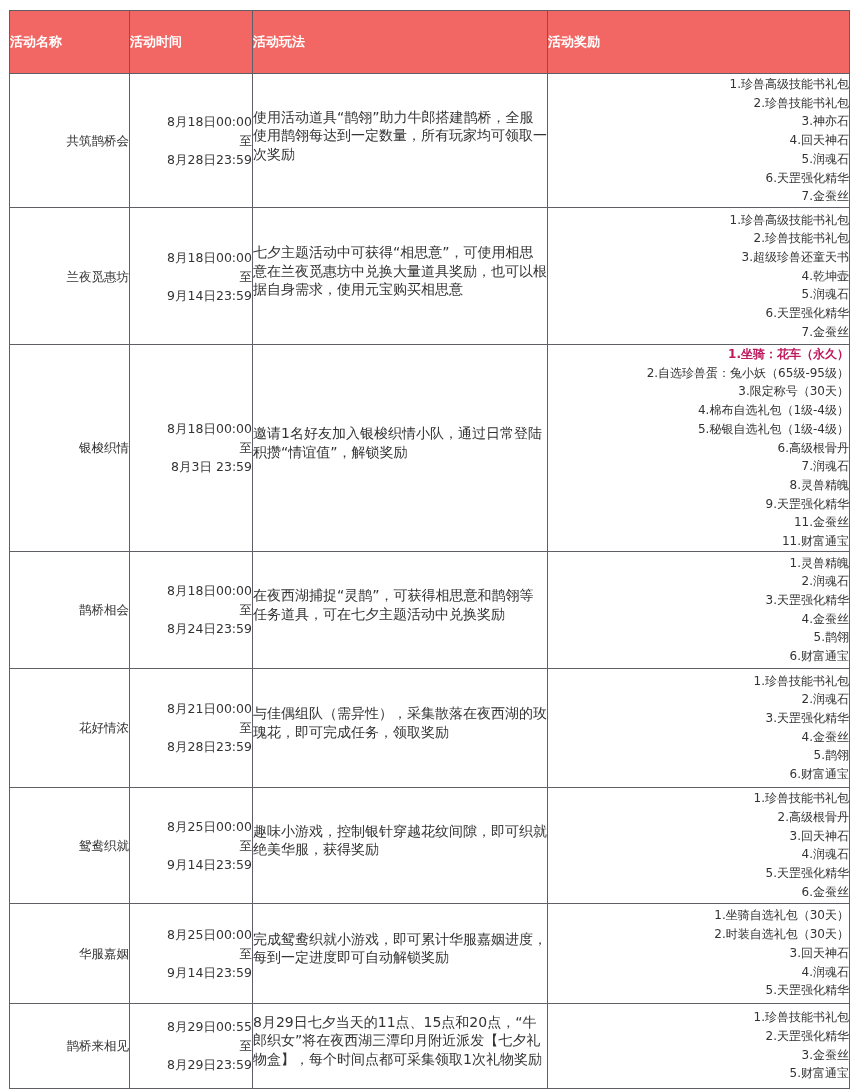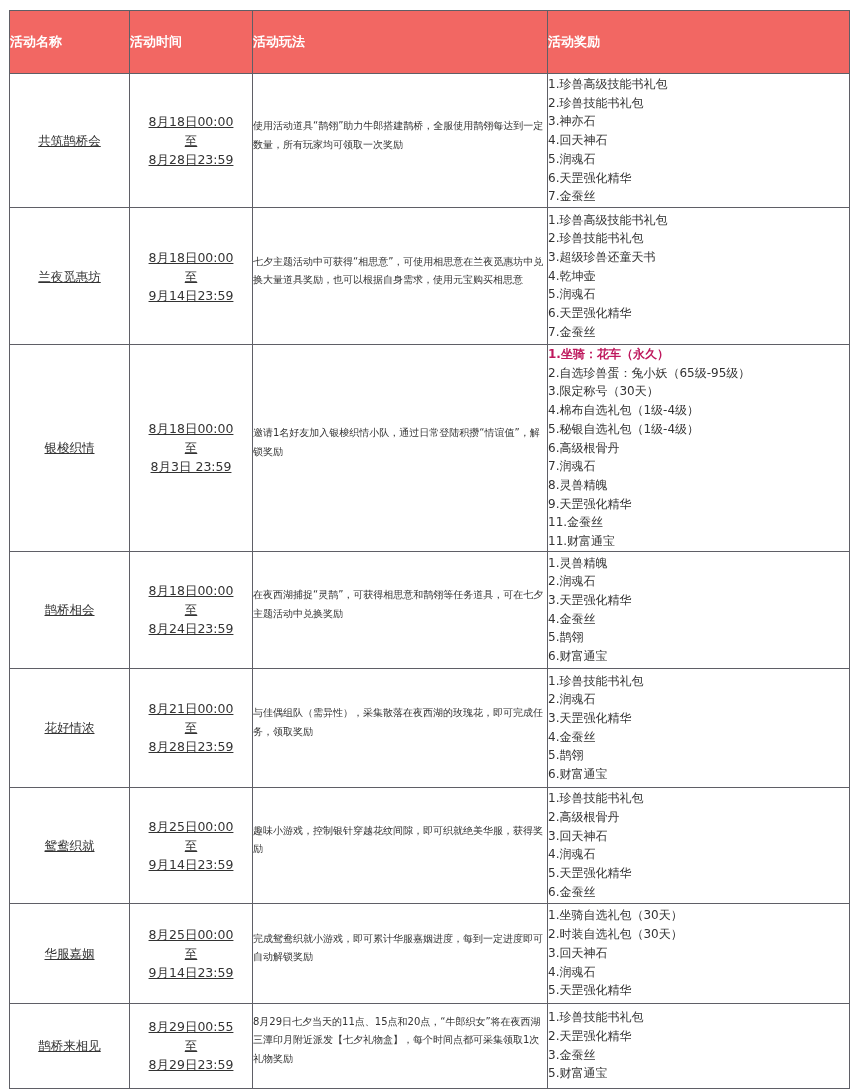--- a/index.html
+++ b/index.html
@@ -9,23 +9,23 @@
       position: absolute; left: 9px; top: 10px;
       width: 840px; border-collapse: collapse; table-layout: fixed;
     }
     table.events th, table.events td {
       border: 1px solid #5f5f66; padding: 0;
     }
     table.events th {
       background: #f26763; color: #ffffff; font-weight: bold;
       font-size: 13px; height: 62px; text-align: left; vertical-align: middle;
     }
-    td.name, td.time { text-align: center; vertical-align: middle; font-size: 12.5px; line-height: 19px; text-decoration: underline; }
-    td.desc { vertical-align: middle; font-size: 10px; line-height: 18.5px; padding: 0 4px 0 4px; text-align: left; }
-    td.rewards { vertical-align: middle; font-size: 12px; line-height: 18.7px; padding: 2px 3px; text-align: left; }
+    td.name, td.time { text-align: right; vertical-align: middle; font-size: 12.5px; line-height: 19px; }
+    td.desc { vertical-align: middle; font-size: 14px; line-height: 18.5px; padding: 0 4px 0 4px; text-align: left; }
+    td.rewards { vertical-align: middle; font-size: 12px; line-height: 18.7px; padding: 2px 3px; text-align: right; }
     .reward { display: block; white-space: nowrap; }
     .reward.highlight { color: #be185d; font-weight: bold; }
     .desc-inner { padding-bottom: 10px; }
   </style>
 </head>
 <body>
 
 <table class="events">
   <colgroup>
     <col style="width:120px">

